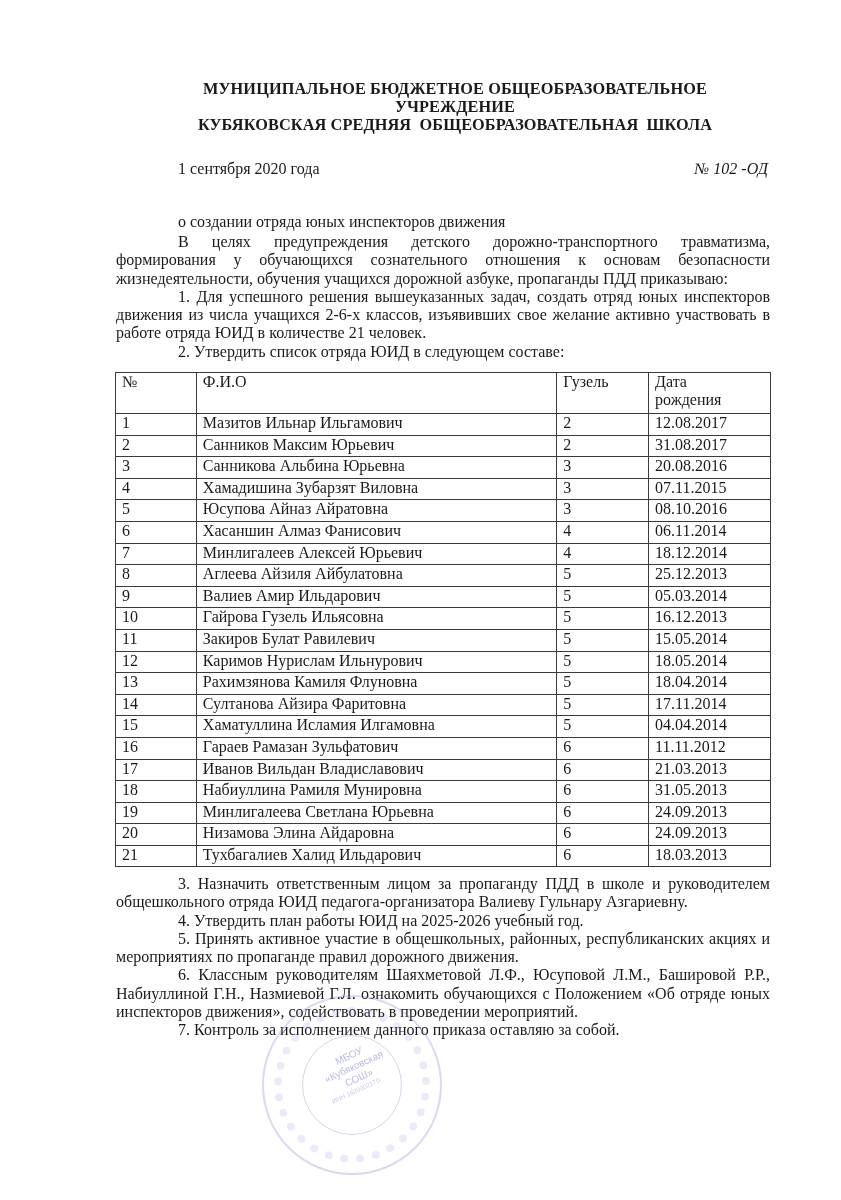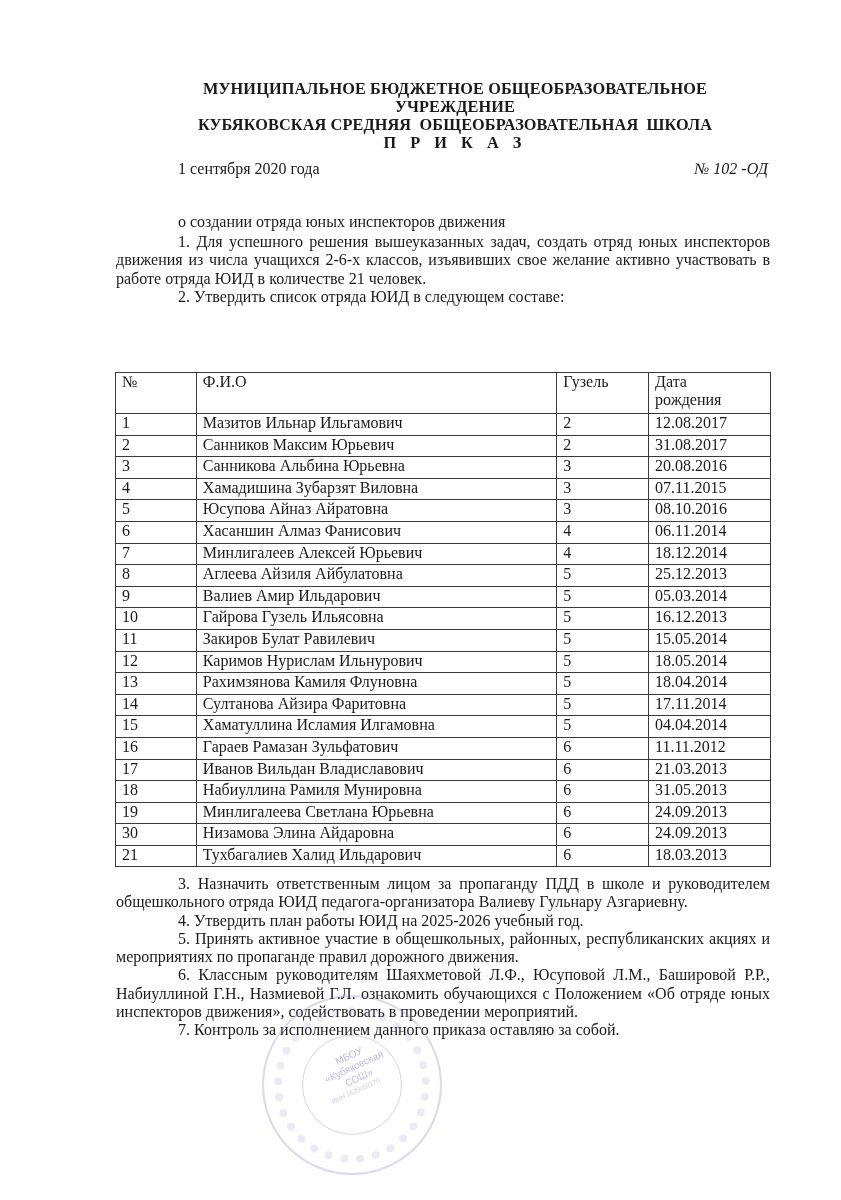--- a/index.html
+++ b/index.html
@@ -67,31 +67,31 @@
 </style>
 </head>
 <body>
 
 <div class="page">
 
   <div class="hdr" style="top:80px;">
     <span class="l1">МУНИЦИПАЛЬНОЕ БЮДЖЕТНОЕ ОБЩЕОБРАЗОВАТЕЛЬНОЕ</span>
     <span class="l1">УЧРЕЖДЕНИЕ</span>
     <span class="l1" style="white-space:pre;">КУБЯКОВСКАЯ СРЕДНЯЯ  ОБЩЕОБРАЗОВАТЕЛЬНАЯ  ШКОЛА</span>
-    <span class="l1 prikaz">П Р И К А З</span>
   </div>
 
   <div class="dateline">
     <span>1 сентября 2020 года</span>
     <span class="num">№ 102 -ОД</span>
   </div>
 
   <div class="subject">о создании отряда юных инспекторов движения</div>
 
   <div class="para" style="top:233px;">
+    <p>В целях предупреждения детского дорожно-транспортного травматизма, формирования у обучающихся сознательного отношения к основам безопасности жизнедеятельности, обучения учащихся дорожной азбуке, пропаганды ПДД приказываю:</p>
     <p>1. Для успешного решения вышеуказанных задач, создать отряд юных инспекторов движения из числа учащихся 2-6-х классов, изъявивших свое желание активно участвовать в работе отряда ЮИД в количестве 21 человек.</p>
     <p class="last">2. Утвердить список отряда ЮИД в следующем составе:</p>
   </div>
 
   <table class="roster">
     <colgroup>
         <col class="c1">
         <col class="c2">
         <col class="c3">
         <col class="c4">
@@ -211,21 +211,21 @@
           <td>6</td>
           <td>31.05.2013</td>
         </tr>
         <tr>
           <td>19</td>
           <td>Минлигалеева Светлана Юрьевна</td>
           <td>6</td>
           <td>24.09.2013</td>
         </tr>
         <tr>
-          <td>30</td>
+          <td>20</td>
           <td>Низамова Элина Айдаровна</td>
           <td>6</td>
           <td>24.09.2013</td>
         </tr>
         <tr>
           <td>21</td>
           <td>Тухбагалиев Халид Ильдарович</td>
           <td>6</td>
           <td>18.03.2013</td>
         </tr>

